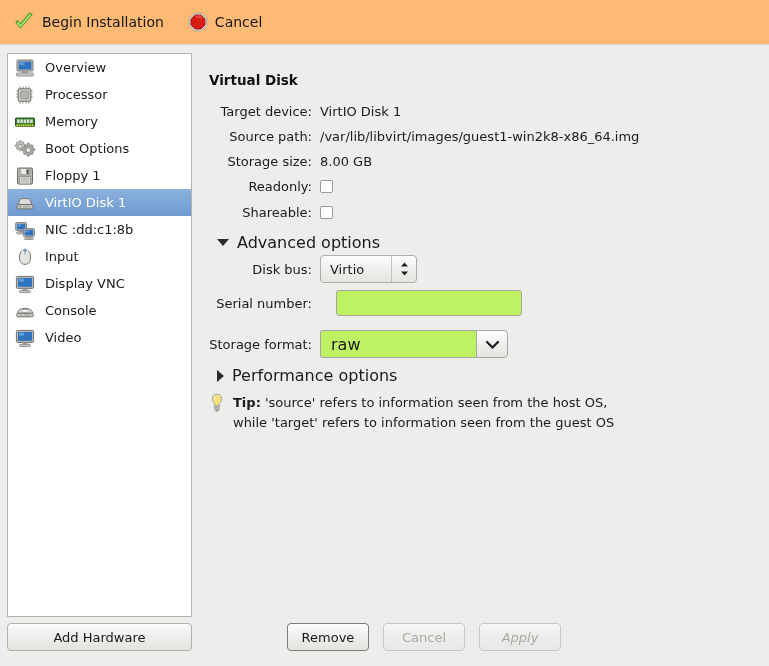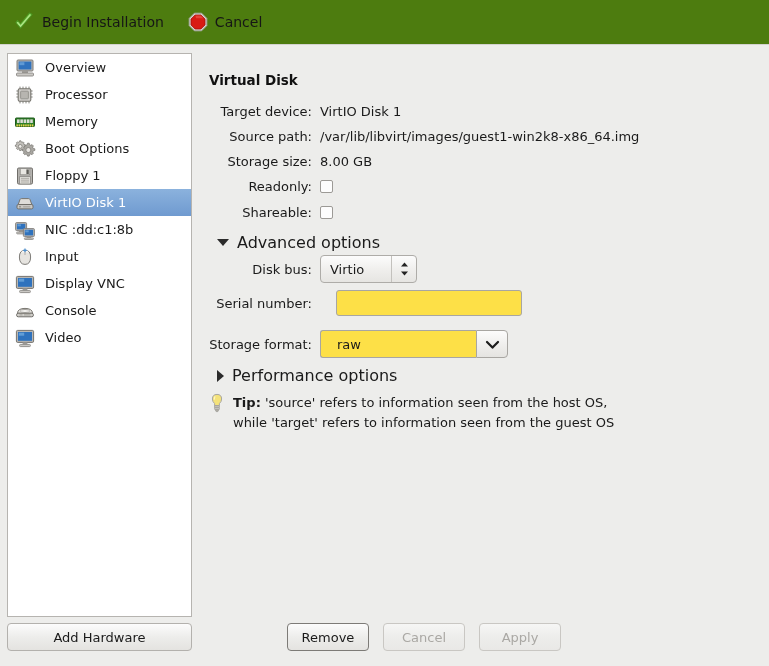--- a/index.html
+++ b/index.html
@@ -15,21 +15,21 @@
     color: #1a1a1a;
     overflow: hidden;
   }
 
   
   #toolbar {
     height: 44px;
     display: flex;
     align-items: center;
     padding-left: 8px;
-    background: #4d7c0f;
+    background: #fdba74;
     box-sizing: border-box;
   }
   .tb-btn {
     display: flex;
     align-items: center;
     gap: 7px;
     padding: 3px 8px 3px 4px;
     border: 1px solid transparent;
     border-radius: 3px;
     cursor: default;
@@ -205,27 +205,27 @@
     display: flex;
     align-items: center;
     justify-content: center;
   }
 
   
   .entry {
     height: 26px;
     border: 1px solid #a8a6a2;
     border-radius: 3px;
-    background: #fde047;
-    box-sizing: border-box;
-    display: flex;
-    align-items: center;
-    padding: 0 16px;
+    background: #bef264;
+    box-sizing: border-box;
+    display: flex;
+    align-items: center;
+    padding: 0 10px;
     font-family: inherit;
-    font-size: 13px;
+    font-size: 16px;
     color: #1a1a1a;
   }
   input.entry { outline: none; }
 
   
   #storagefmt-combo {
     display: flex;
     align-items: stretch;
     height: 28px;
   }
@@ -277,21 +277,21 @@
     cursor: default;
     padding: 0;
   }
   .btm-btn.disabled {
     color: #aaa8a4;
     border-color: #c9c7c3;
     background: linear-gradient(to bottom, #f6f6f5 0%, #ededeb 50%, #e9e8e6 100%);
   }
   #remove-button { left: 287px; width: 82px; border-color: #7d7b77; }
   #cancel-button { left: 383px; width: 82px; }
-  #apply-button  { left: 479px; width: 82px; }
+  #apply-button  { left: 479px; width: 82px; font-style: italic; }
 </style>
 </head>
 <body>
 
 <div id="toolbar">
 
   <div class="tb-btn">
     <span>
       <svg class="icon-check" viewBox="0 0 22 22">
         <path d="M3 11.5 L7.5 17 L19 3.5 L16.5 2 L7.5 13 L4.5 9.5 Z" fill="#83d14a" stroke="#4e9a26" stroke-width="1.1" stroke-linejoin="round"></path>

